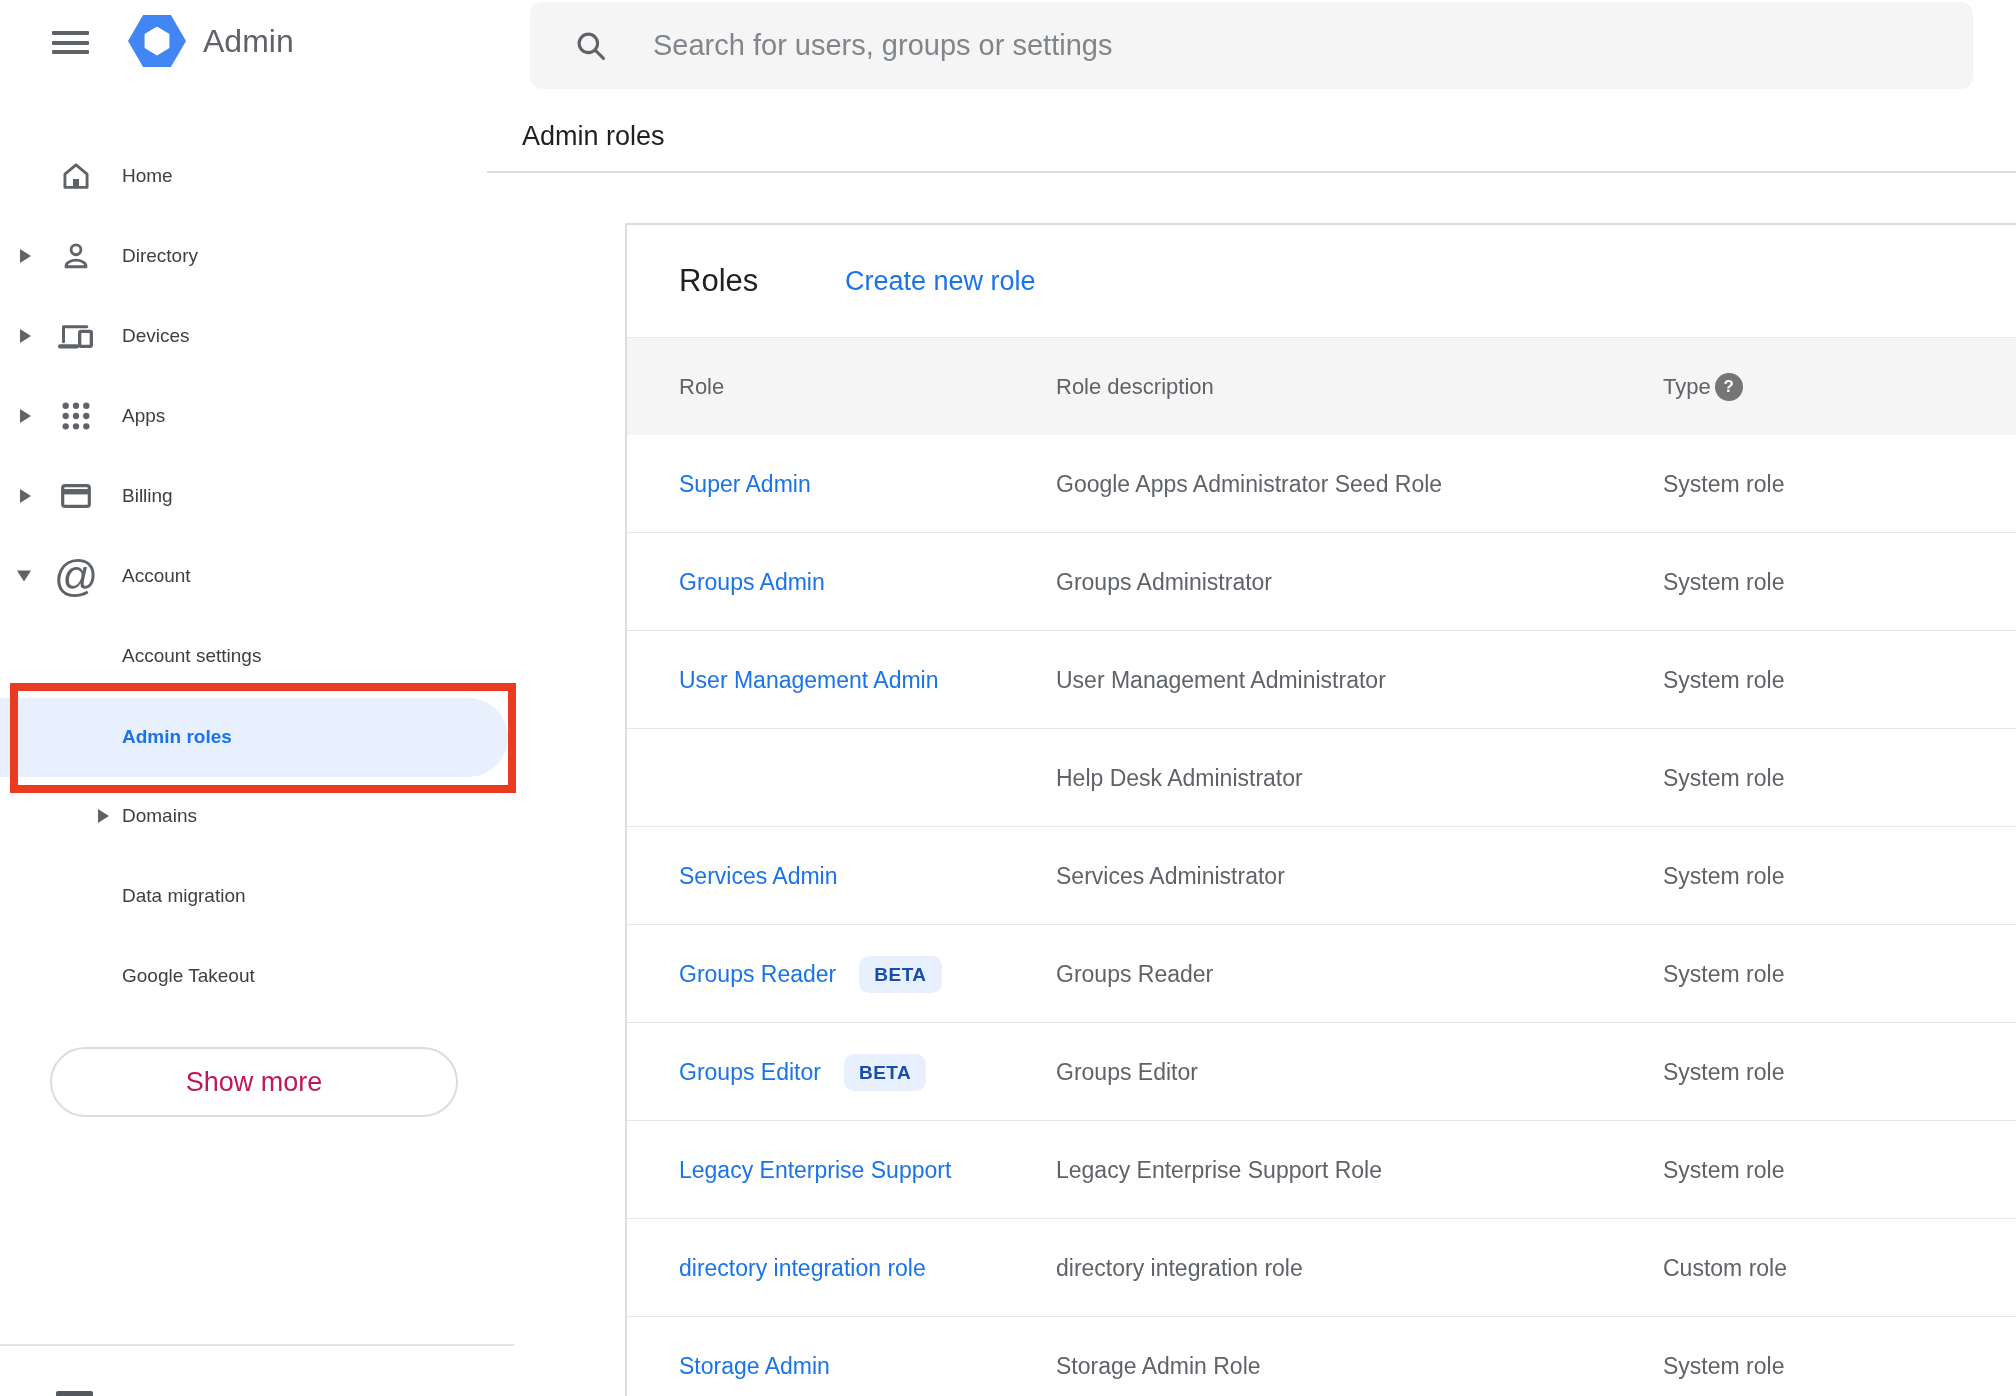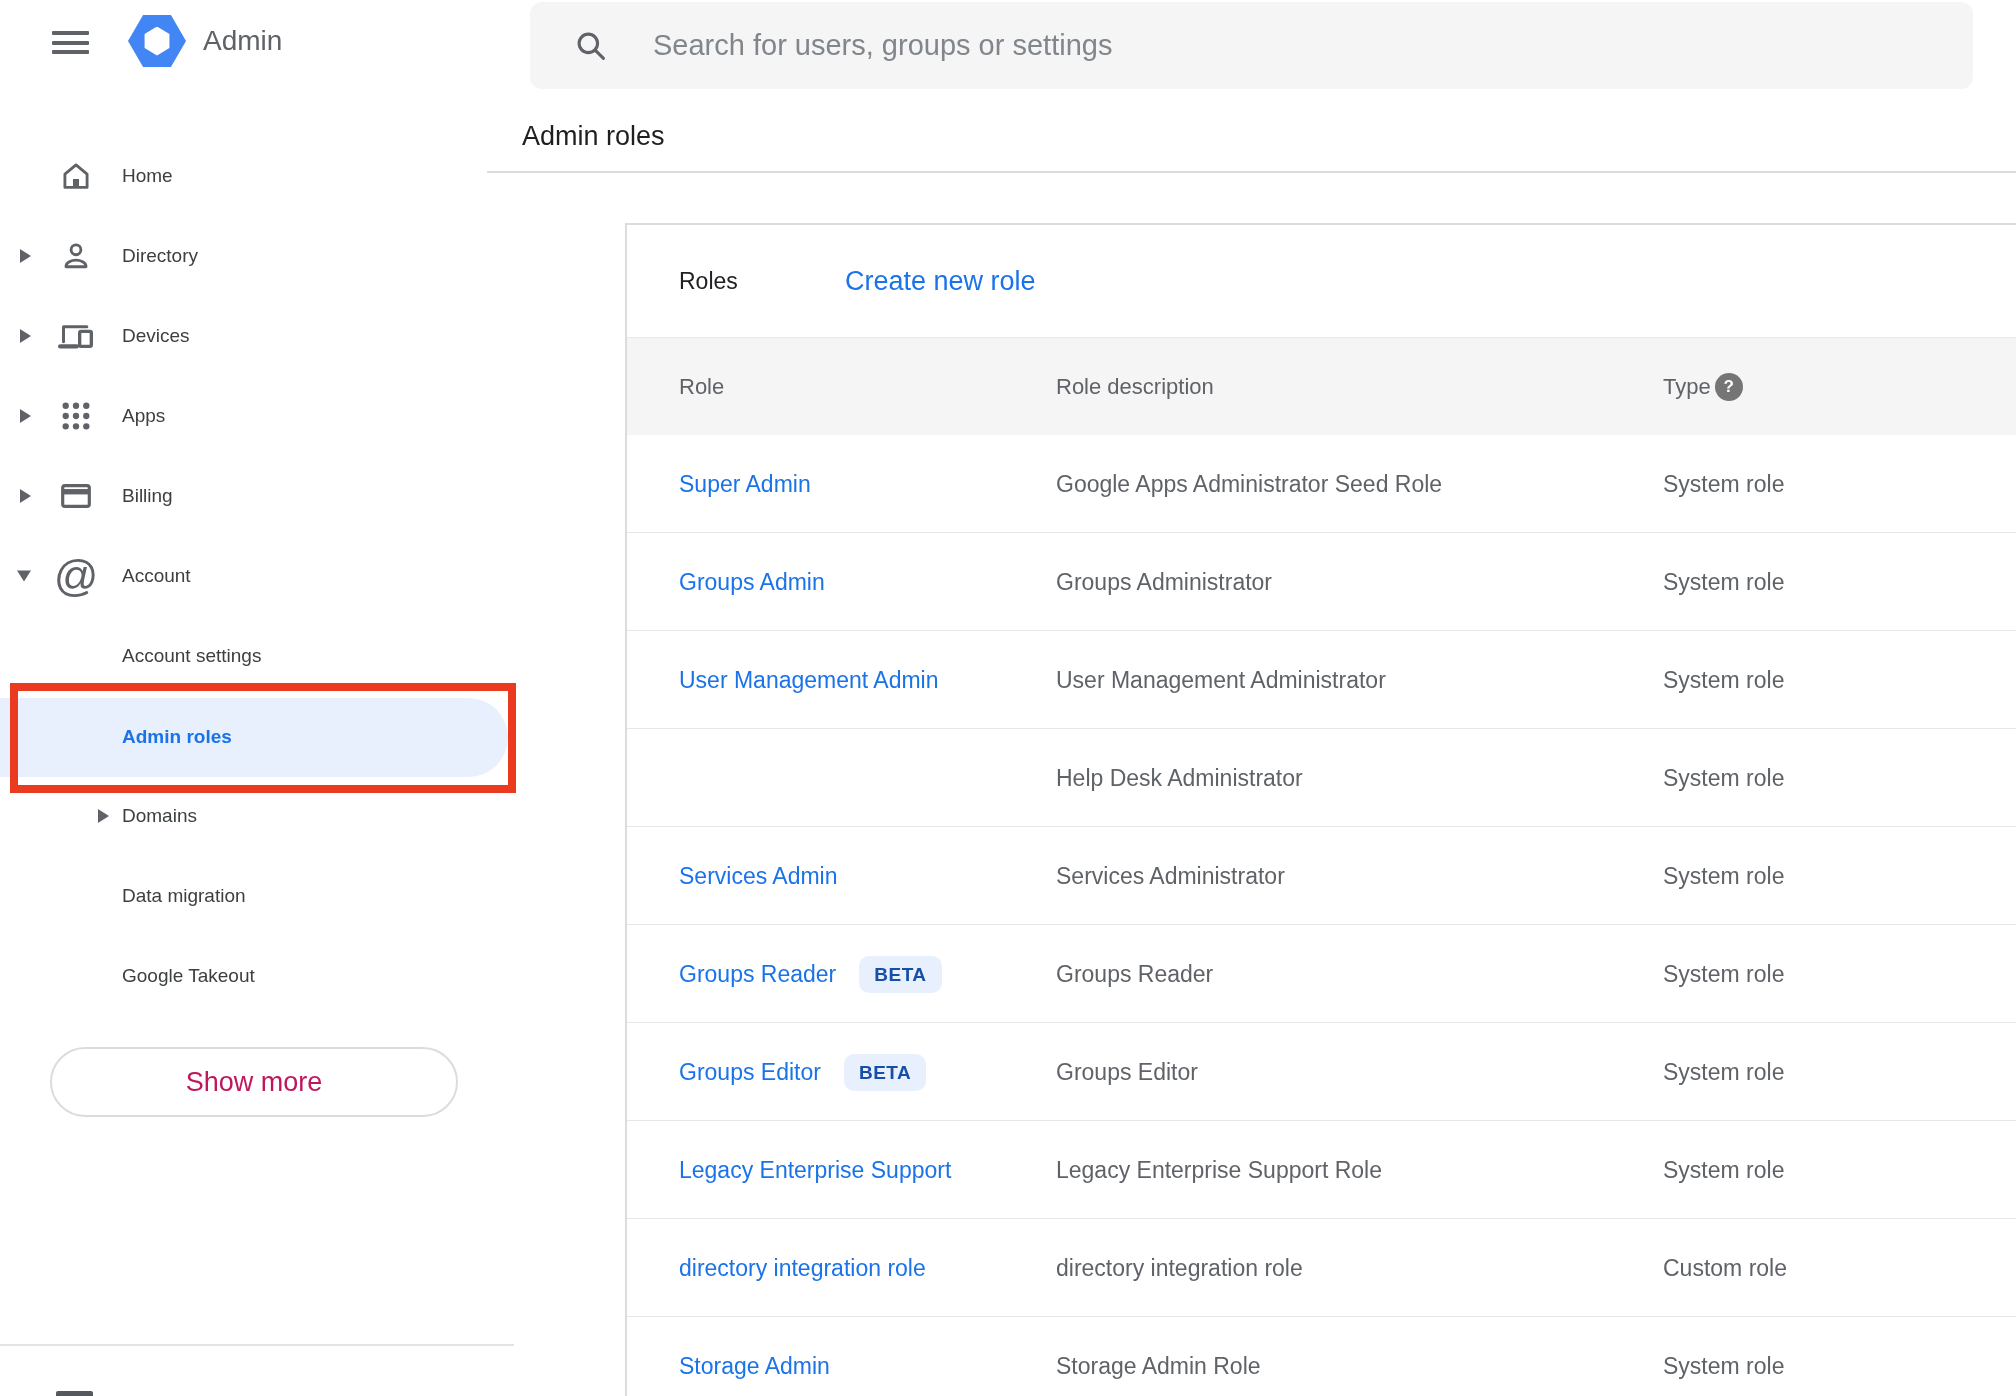--- a/index.html
+++ b/index.html
@@ -11,21 +11,21 @@
   
   .sidebar{position:absolute;left:0;top:0;width:514px;height:1396px;background:#fff;}
   .hamburger{position:absolute;left:52px;top:31px;width:37px;height:23px;cursor:pointer;}
   .hamburger span{display:block;width:100%;height:4px;background:#5f6368;border-radius:1px;margin-bottom:5.5px;}
   .brand{position:absolute;left:128px;top:14px;display:flex;align-items:center;gap:17px;}
   .hex-outer{width:58px;height:54px;background:#4285f4;
     clip-path:polygon(26% 2%,74% 2%,100% 50%,74% 98%,26% 98%,0% 50%);
     display:flex;align-items:center;justify-content:center;}
   .hex-inner{width:27px;height:29px;background:#fff;
     clip-path:polygon(50% 0,96% 26%,96% 74%,50% 100%,4% 74%,4% 26%);}
-  .brand-text{font-size:28px;color:#5f6368;letter-spacing:0;}
+  .brand-text{font-size:32px;color:#5f6368;letter-spacing:0;}
   .nav-item{position:absolute;left:0;width:514px;height:80px;cursor:pointer;}
   .nav-label{position:absolute;left:122px;top:50%;transform:translateY(-50%);font-size:19px;color:#3c4043;white-space:nowrap;}
   .nav-icon{position:absolute;left:56px;top:50%;transform:translateY(-50%);width:40px;height:40px;
     display:flex;align-items:center;justify-content:center;}
   .tri-right{position:absolute;left:20px;top:50%;transform:translateY(-50%);width:0;height:0;
     border-left:11px solid #5f6368;border-top:7px solid transparent;border-bottom:7px solid transparent;}
   .tri-down{position:absolute;left:17px;top:50%;transform:translateY(-50%);width:0;height:0;
     border-top:11px solid #5f6368;border-left:7px solid transparent;border-right:7px solid transparent;}
   .tri-right.inset{left:98px;}
   .at-glyph{font-size:44px;color:#5f6368;line-height:1;}
@@ -42,21 +42,21 @@
     border-radius:12px;display:flex;align-items:center;padding-left:42px;}
   .search-input{border:none;outline:none;background:transparent;margin-left:42px;width:1200px;
     font-family:"Liberation Sans", sans-serif;font-size:29px;color:#3c4043;}
   .search-input::placeholder{color:#80868b;opacity:1;}
   .breadcrumb{position:absolute;left:522px;top:121px;font-size:27px;color:#1f1f1f;}
   .header-divider{position:absolute;left:487px;top:171px;width:1529px;height:2px;background:#dadce0;}
   
   .card{position:absolute;left:625px;top:223px;width:1391px;height:1173px;background:#fff;
     border-left:2px solid #dadce0;border-top:2px solid #dadce0;overflow:hidden;}
   .card-title{position:absolute;left:52px;top:0;height:112px;display:flex;align-items:center;
-    font-size:23px;font-weight:500;color:#202124;}
+    font-size:31px;font-weight:500;color:#202124;}
   .create-link{position:absolute;left:218px;top:0;height:112px;display:flex;align-items:center;
     font-size:27px;color:#1a73e8;cursor:pointer;}
   .thead{position:absolute;left:0;top:112px;width:1391px;height:98px;background:#f5f5f5;border-top:1px solid #e9e9e9;}
   .th{position:absolute;top:0;height:98px;display:flex;align-items:center;font-size:22px;color:#5f6368;}
   .th-role{left:52px;}
   .th-desc{left:429px;}
   .th-type{left:1036px;gap:4px;}
   .help-circle{width:28px;height:28px;border-radius:50%;background:#757575;color:#fff;
     display:flex;align-items:center;justify-content:center;font-size:17px;font-weight:bold;cursor:pointer;}
   .tbody{position:absolute;left:0;top:210px;width:1391px;}

